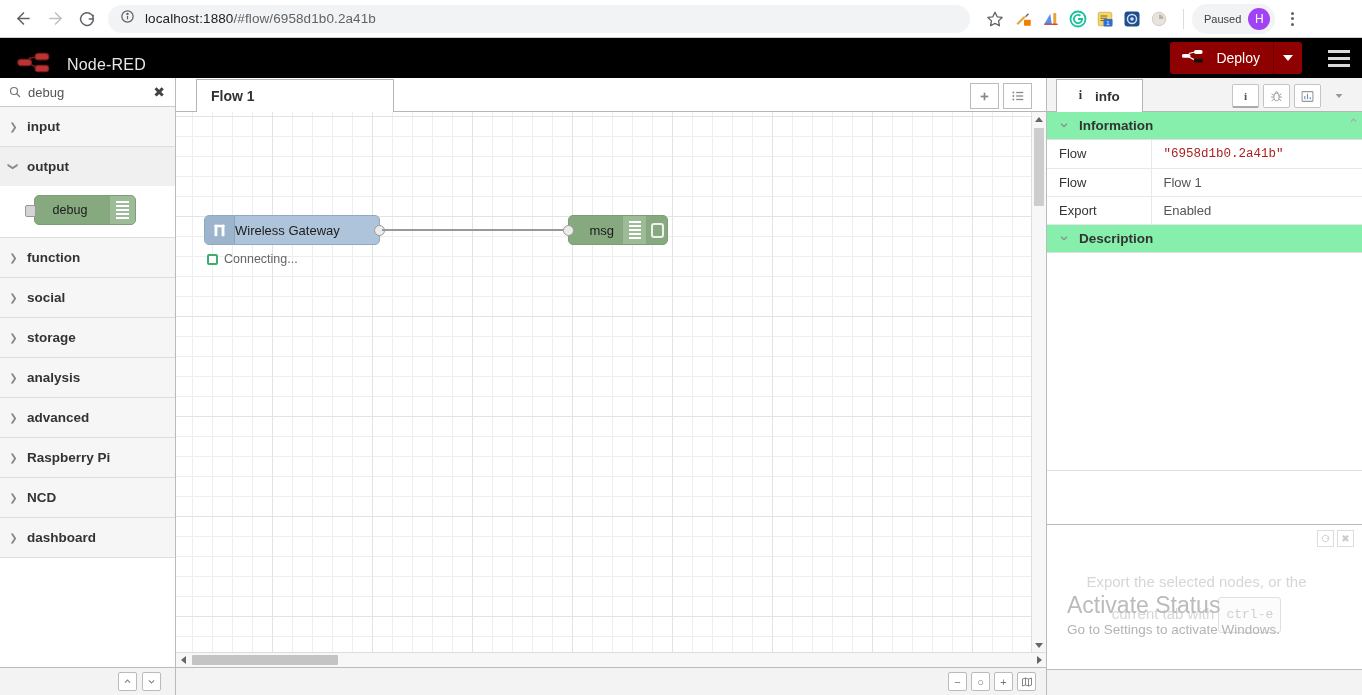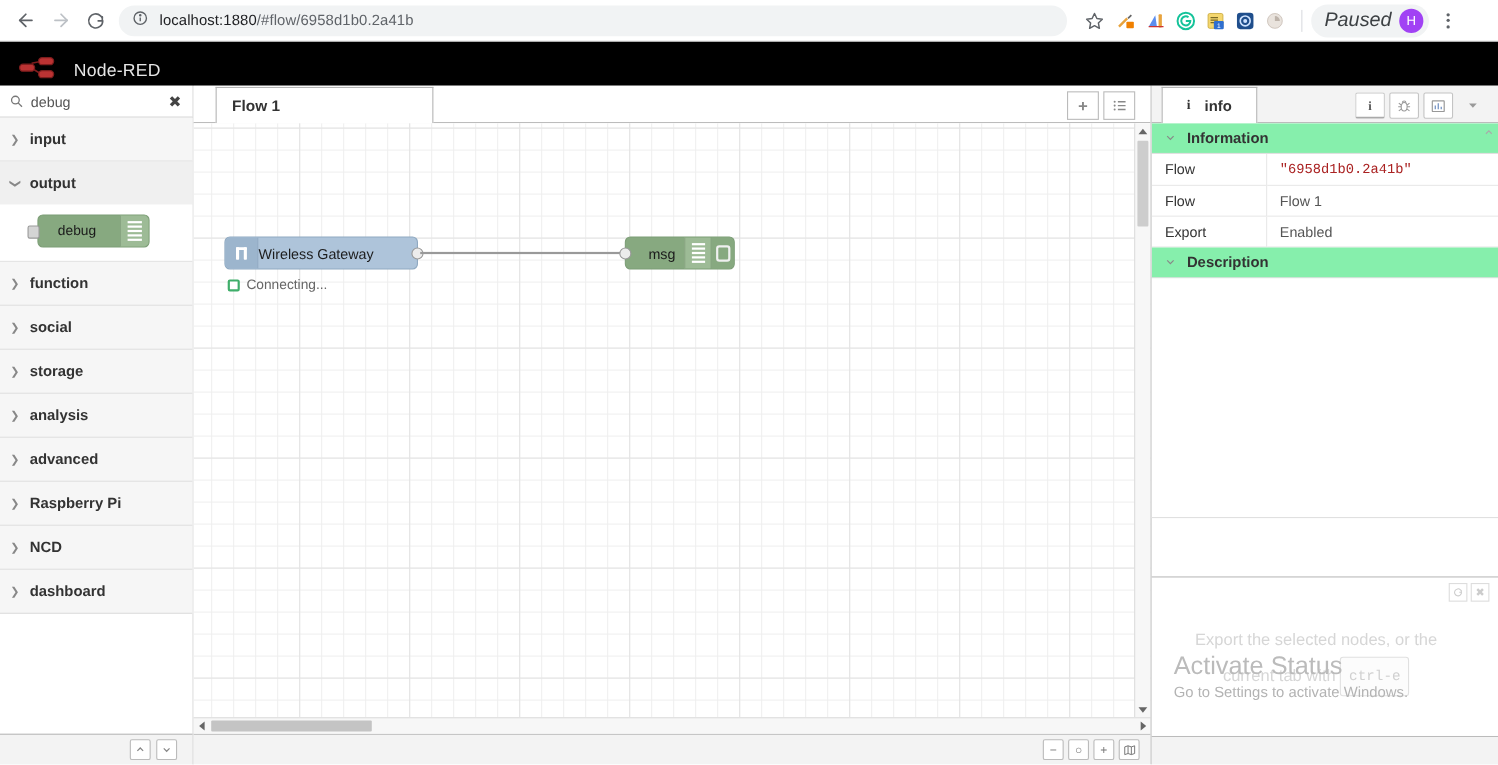--- a/index.html
+++ b/index.html
@@ -48,21 +48,21 @@
     width: 20px; height: 20px; position: relative;
     display: flex; align-items: center; justify-content: center;
     font-size: 11px;
   }
   .sep-v { width: 1px; height: 20px; background: #dadce0; margin: 0 8px; }
   .profile-chip {
     display: flex; align-items: center; gap: 7px;
     background: #f1f3f4; border-radius: 15px;
     height: 30px; padding: 0 5px 0 12px; margin-right: 4px;
   }
-  .profile-chip .lbl { font-size: 18px; color: #3c4043; font-style: italic; }
+  .profile-chip .lbl { font-size: 11px; color: #3c4043; }
   .avatar-circle {
     width: 22px; height: 22px; border-radius: 50%;
     background: #a142f4; color: #fff; font-size: 12px;
     display: flex; align-items: center; justify-content: center;
     font-weight: 500;
   }
   .kebab {
     width: 26px; height: 30px; display: flex; flex-direction: column;
     align-items: center; justify-content: center; gap: 2.5px;
     margin-right: 6px;
@@ -520,20 +520,43 @@
       <svg width="40" height="22" viewBox="0 0 44 24">
         <path d="M14 7 L24 5 M14 12 L24 18" stroke="#7d1d1d" stroke-width="1.6" fill="none"></path>
         <rect x="2" y="8" width="15" height="7" rx="3.5" fill="#b33" stroke="#7d1d1d" stroke-width="1.3"></rect>
         <rect x="21" y="1.5" width="15" height="7" rx="3.5" fill="#b33" stroke="#7d1d1d" stroke-width="1.3"></rect>
         <rect x="21" y="14.5" width="15" height="7" rx="3.5" fill="#b33" stroke="#7d1d1d" stroke-width="1.3"></rect>
       </svg>
     </span>
     <span class="nr-title">Node-RED</span>
   </div>
 
+  <div class="nr-header-right">
+    <div class="deploy-btn">
+      <div class="deploy-main">
+        <span>
+          <svg width="26" height="15" viewBox="0 0 30 17">
+            <path d="M9 5 L17 3 M9 9 L17 13" stroke="#fff" stroke-width="1.4" fill="none"></path>
+            <rect x="1" y="5.5" width="10" height="4.5" rx="2.2" fill="#fff"></rect>
+            <rect x="15" y="1" width="10" height="4.5" rx="2.2" fill="#fff"></rect>
+            <rect x="15" y="11" width="10" height="4.5" rx="1" fill="#111"></rect>
+          </svg>
+        </span>
+        <span class="deploy-label">Deploy</span>
+      </div>
+      <div class="deploy-caret">
+          <span class="caret-dn"></span>
+        </div>
+    </div>
+    <div class="hamburger">
+        <i></i>
+        <i></i>
+        <i></i>
+      </div>
+  </div>
 </div>
 
 <div class="main">
 
   <div class="palette">
     <div class="palette-search">
       <span class="search-ico">
         <svg width="12" height="12" viewBox="0 0 24 24" fill="none" stroke="currentColor" stroke-width="2.4">
             <circle cx="10" cy="10" r="7"></circle>
             <line x1="15" y1="15" x2="22" y2="22"></line>

